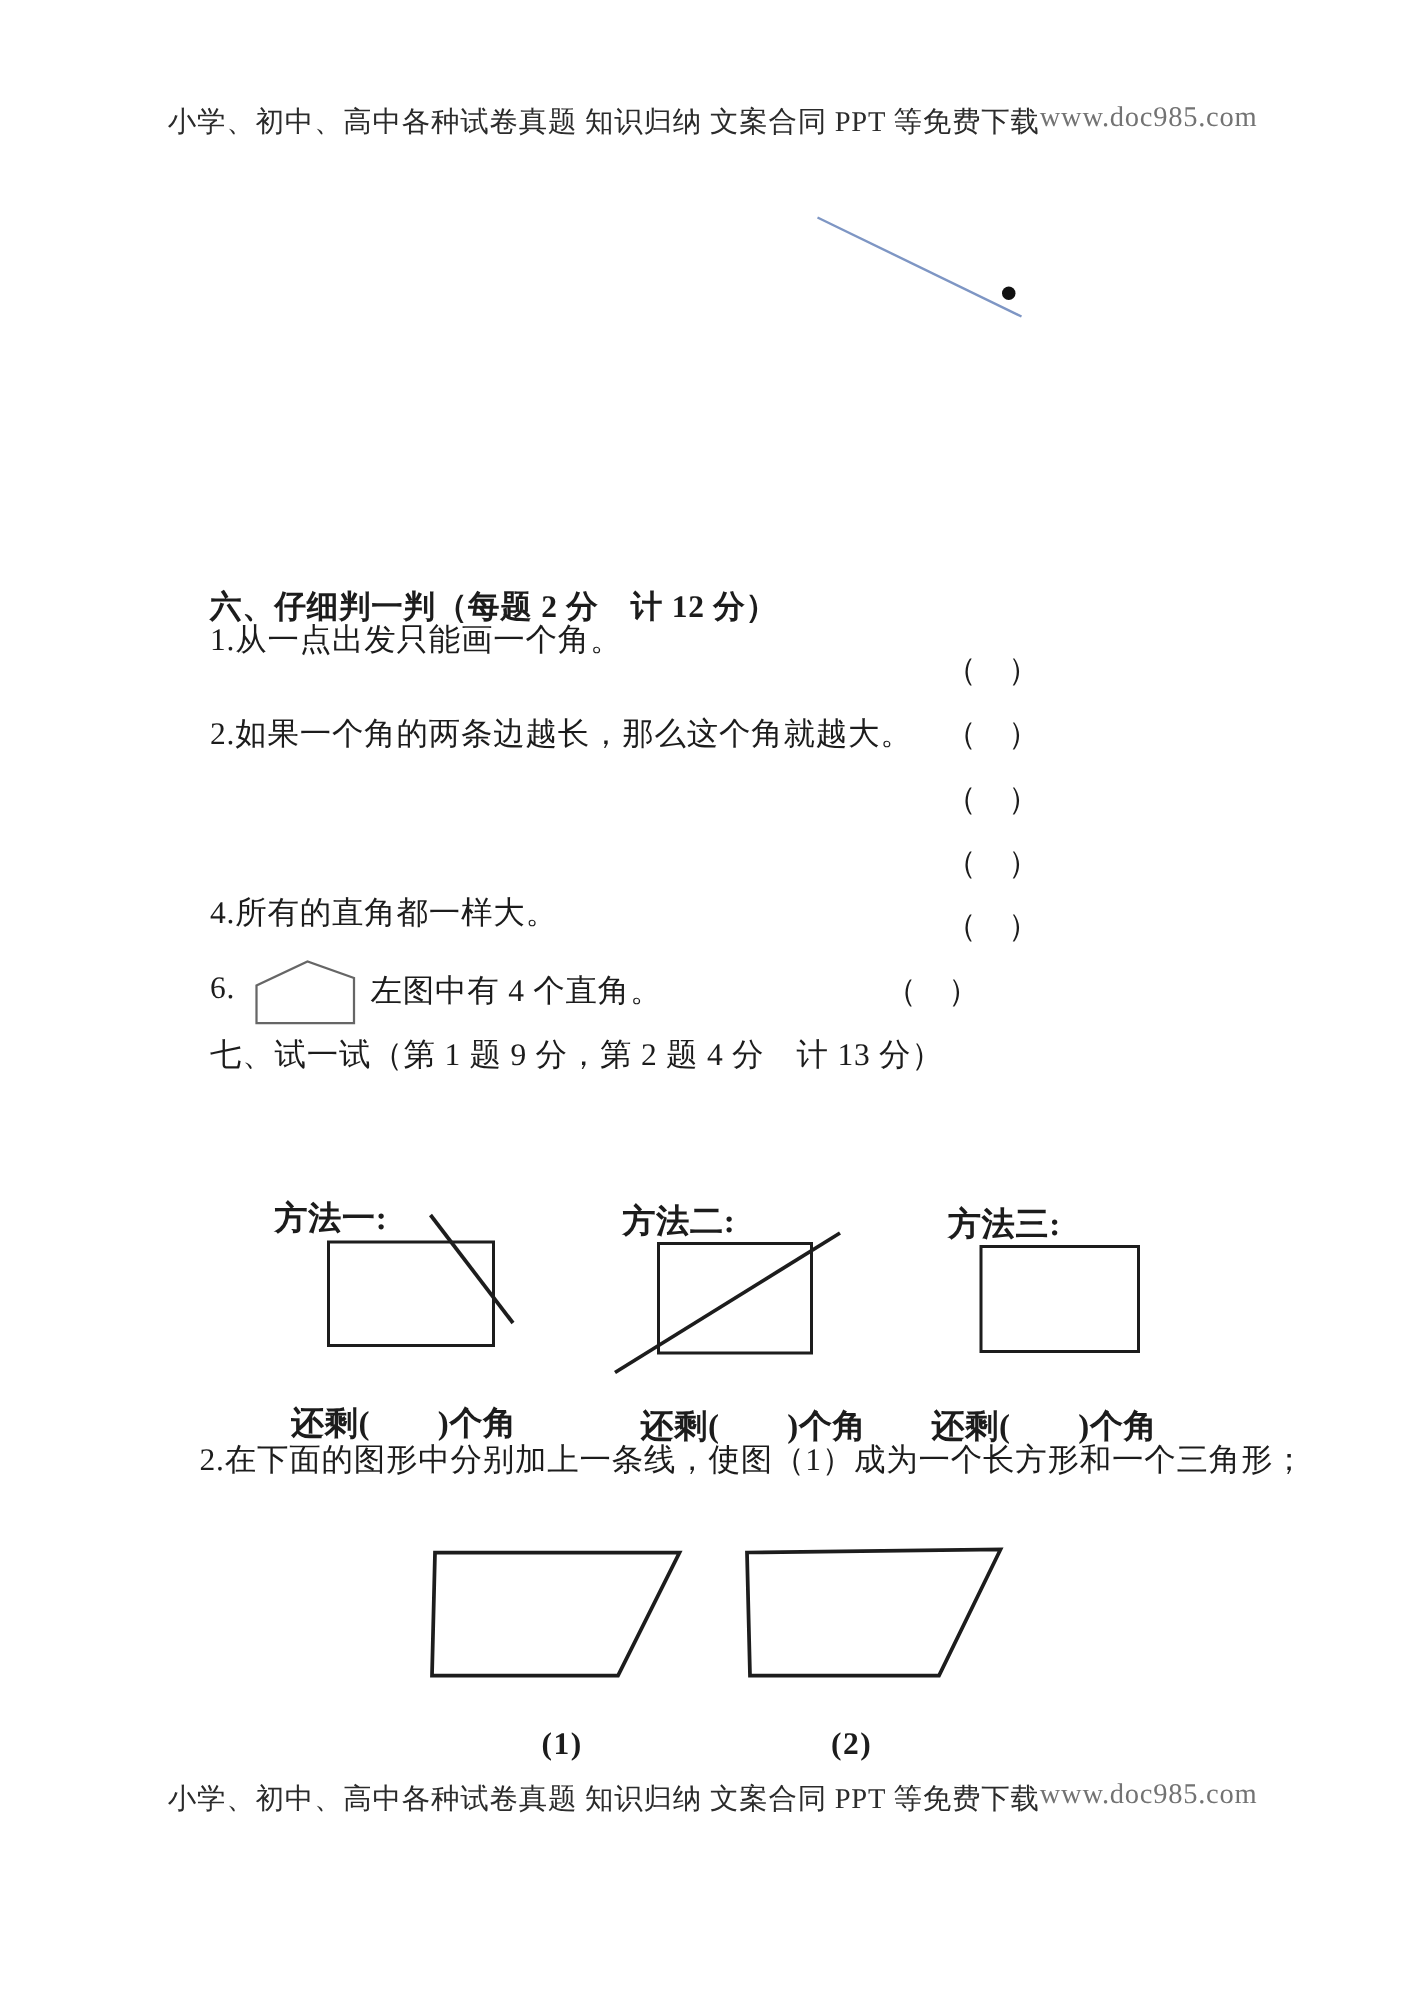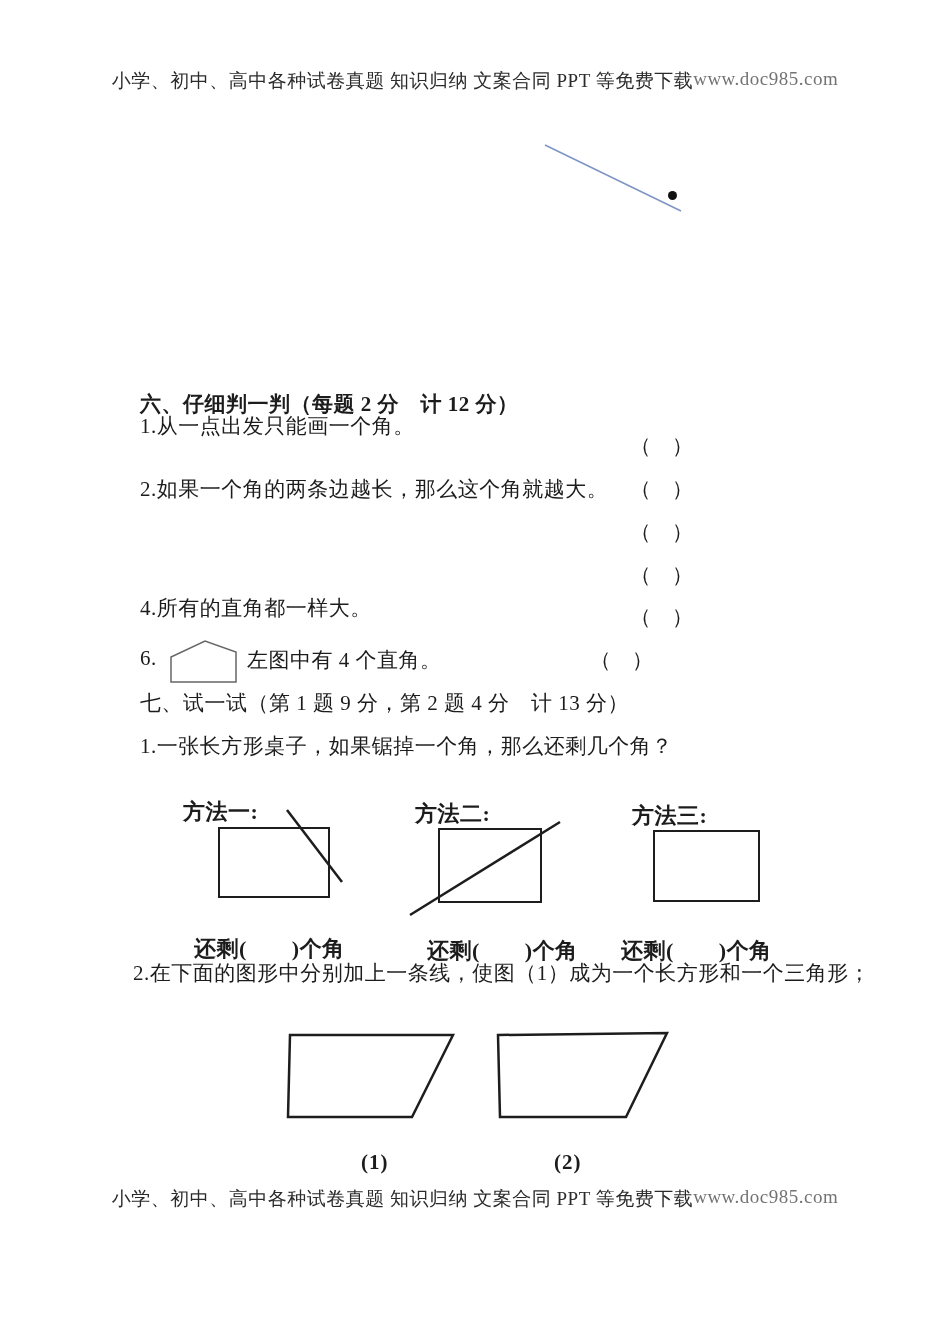--- a/index.html
+++ b/index.html
@@ -62,21 +62,20 @@
 
   <div class="abs body-text" style="left:140px;top:646px;">6.</div>
   <svg class="abs" style="left:166px;top:636px;" width="78" height="52">
     <polygon points="5,46 70,46 70,16 39,5 5,21" fill="none" stroke="#666" stroke-width="1.5"></polygon>
   </svg>
   <div class="abs body-text" style="left:247px;top:646px;">左图中有 4 个直角。</div>
   <div class="abs tf-answer" style="left:590px;top:646px;">（　）</div>
 
   <div class="abs body-text" style="left:140px;top:689px;">七、试一试（第 1 题 9 分，第 2 题 4 分　计 13 分）</div>
 
-  <div class="abs body-text" style="left:140px;top:732px;">1.一张长方形桌子，如果锯掉一个角，那么还剩几个角？</div>
 
   <div class="abs hand" style="left:183px;top:797px;">方法一:</div>
   <div class="abs hand" style="left:415px;top:799px;">方法二:</div>
   <div class="abs hand" style="left:632px;top:801px;">方法三:</div>
 
   <div class="rect-fig" style="left:218px;top:827px;width:108px;height:67px;"></div>
   <div class="rect-fig" style="left:438px;top:828px;width:100px;height:71px;"></div>
   <div class="rect-fig" style="left:653px;top:830px;width:103px;height:68px;"></div>
 
   <svg class="abs" style="left:180px;top:795px;" width="650" height="135">

